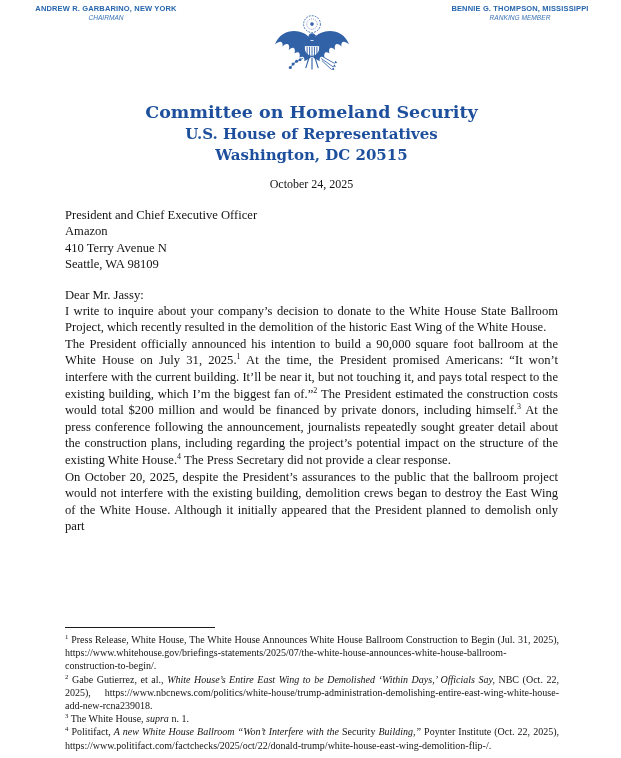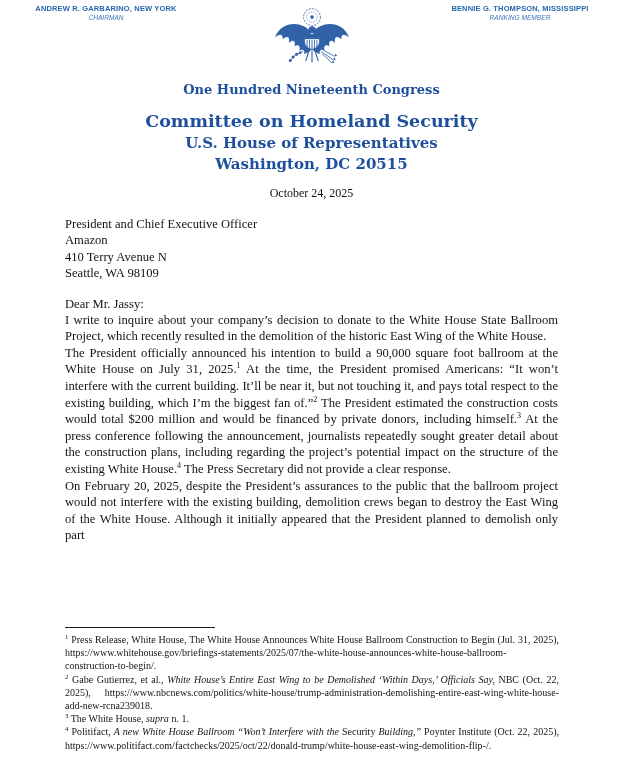--- a/index.html
+++ b/index.html
@@ -14,21 +14,21 @@
     width:621px;height:758px;
     margin:0 auto;
     background:#fff;
     box-sizing:border-box;
     padding:0 63px 0 65px;
     font-family:"Liberation Serif",serif;
     color:var(--ink);
     overflow:hidden;
   }
   
-  .masthead{position:relative;text-align:center;padding-top:5px;}
+  .masthead{position:relative;text-align:center;padding-top:12px;}
   .mh-side{
     position:absolute;top:4px;
     font-family:"Liberation Sans",sans-serif;
     color:var(--name-blue);
     text-align:center;
   }
   .mh-left{left:-44px;width:170px;}
   .mh-right{right:-52px;width:180px;}
   .mh-name{font-size:7.5px;font-weight:bold;letter-spacing:.15px;white-space:nowrap;}
   .mh-title{font-size:6.6px;font-style:italic;margin-top:1px;opacity:.9;}
@@ -114,40 +114,39 @@
           <line x1="73" y1="64" x2="90" y2="76"></line>
           <line x1="74" y1="67" x2="88" y2="80"></line>
           <line x1="76" y1="62" x2="92" y2="71"></line>
           <path d="M90,76 l4,0 l-2,-3.5 z" fill="var(--seal-blue)" stroke="none"></path>
           <path d="M88,80 l4,0.5 l-1.5,-3.8 z" fill="var(--seal-blue)" stroke="none"></path>
           <path d="M92,71 l4,-0.5 l-2.5,-3 z" fill="var(--seal-blue)" stroke="none"></path>
         </g>
       </svg>
     </span>
 
-    <div class="lh lh1">One Hundred Nineteenth Congress</div>
     <div class="lh lh2">Committee on Homeland Security</div>
     <div class="lh lh3">U.S. House of Representatives</div>
     <div class="lh lh4">Washington, DC 20515</div>
   </div>
 
   <div class="date">October 24, 2025</div>
 
   <div class="address">
     <div>President and Chief Executive Officer</div>
     <div>Amazon</div>
     <div>410 Terry Avenue N</div>
     <div>Seattle, WA 98109</div>
   </div>
 
   <div class="salutation">Dear Mr. Jassy:</div>
 
   <div class="para"><span>I write to inquire about your company’s decision to donate to the White House State Ballroom Project, which recently resulted in the demolition of the historic East Wing of the White House.</span></div>
   <div class="para"><span>The President officially announced his intention to build a 90,000 square foot ballroom at the White House on July 31, 2025.</span><sup>1</sup><span> At the time, the President promised Americans: “It won’t interfere with the current building. It’ll be near it, but not touching it, and pays total respect to the existing building, which I’m the biggest fan of.”</span><sup>2</sup><span> The President estimated the construction costs would total $200 million and would be financed by private donors, including himself.</span><sup>3</sup><span> At the press conference following the announcement, journalists repeatedly sought greater detail about the construction plans, including regarding the project’s potential impact on the structure of the existing White House.</span><sup>4</sup><span> The Press Secretary did not provide a clear response.</span></div>
-  <div class="para"><span>On February 20, 2025, despite the President’s assurances to the public that the ballroom project would not interfere with the existing building, demolition crews began to destroy the East Wing of the White House. Although it initially appeared that the President planned to demolish only part</span></div>
+  <div class="para"><span>On October 20, 2025, despite the President’s assurances to the public that the ballroom project would not interfere with the existing building, demolition crews began to destroy the East Wing of the White House. Although it initially appeared that the President planned to demolish only part</span></div>
 
   <div class="footnotes">
     <hr class="fn-rule">
     <div class="fn"><sup>1</sup><span> Press Release, White House, The White House Announces White House Ballroom Construction to Begin (Jul. 31, 2025), https://www.whitehouse.gov/briefings-statements/2025/07/the-white-house-announces-white-house-ballroom-construction-to-begin/.</span></div>
     <div class="fn"><sup>2</sup><span> Gabe Gutierrez, et al., </span><i>White House’s Entire East Wing to be Demolished ‘Within Days,’ Officials Say,</i><span> NBC (Oct. 22, 2025), https://www.nbcnews.com/politics/white-house/trump-administration-demolishing-entire-east-wing-white-house-add-new-rcna239018.</span></div>
     <div class="fn"><sup>3</sup><span> The White House, </span><i>supra</i><span> n. 1.</span></div>
     <div class="fn"><sup>4</sup><span> Politifact, </span><i>A new White House Ballroom “Won’t Interfere with the </i><span>Security </span><i>Building,”</i><span> Poynter Institute (Oct. 22, 2025), https://www.politifact.com/factchecks/2025/oct/22/donald-trump/white-house-east-wing-demolition-flip-/.</span></div>
   </div>
 
 </div>

